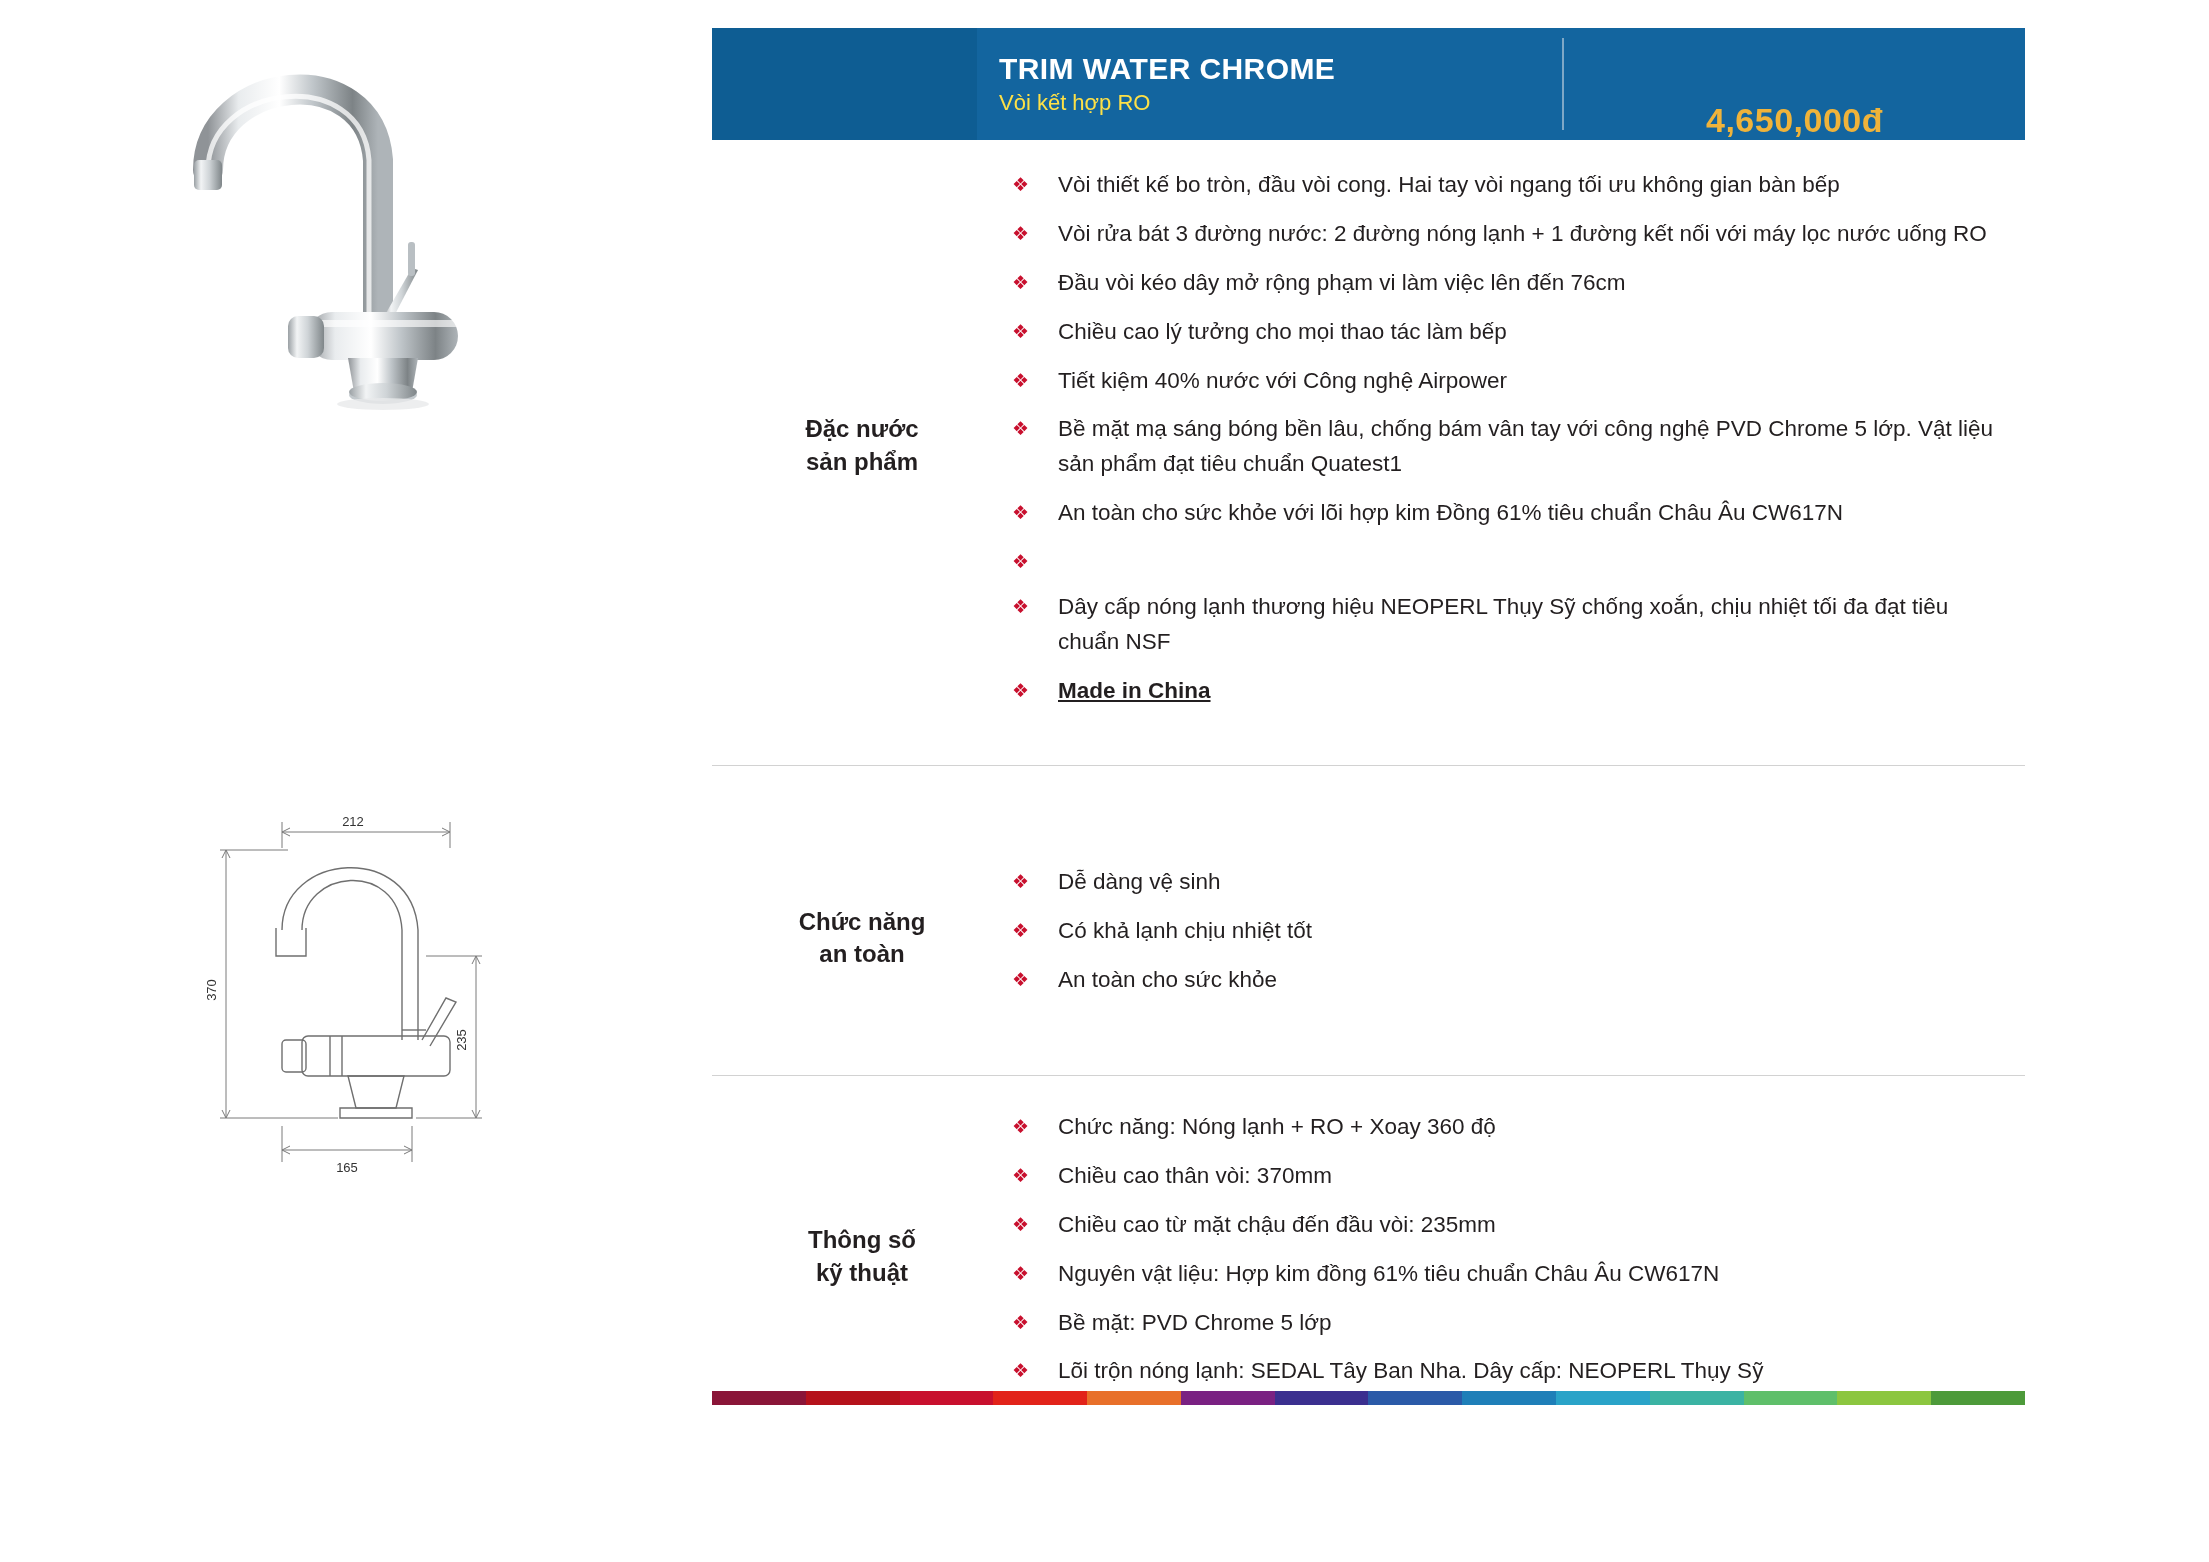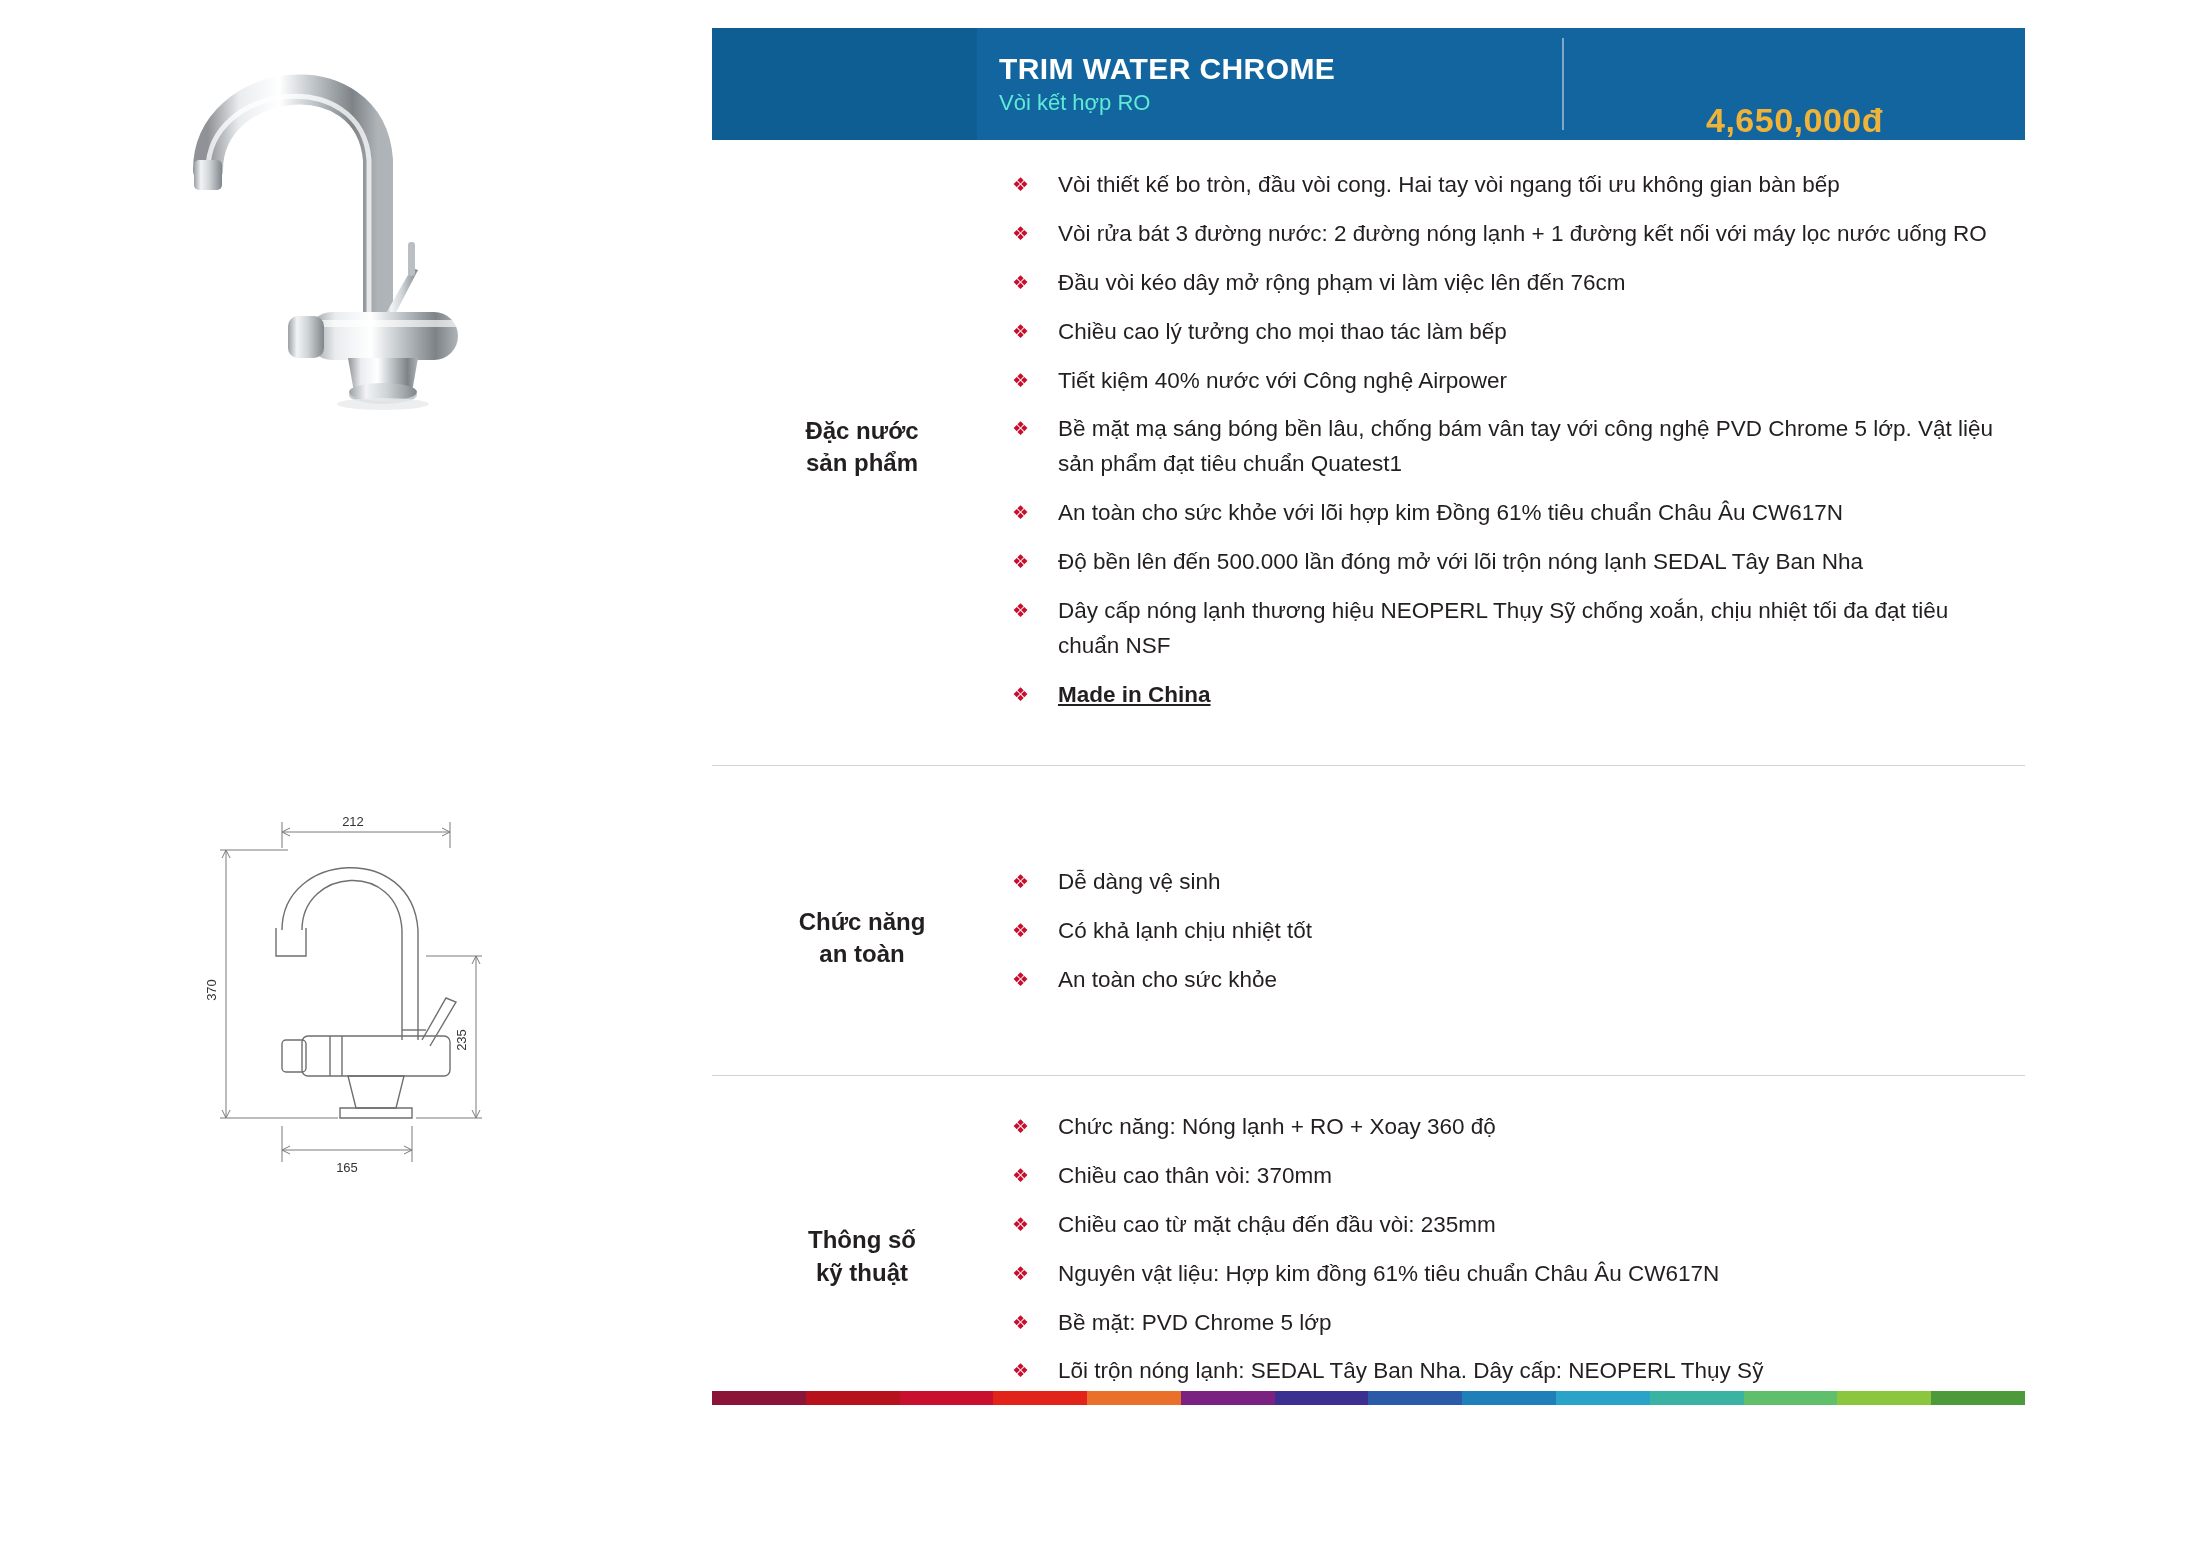--- a/index.html
+++ b/index.html
@@ -78,21 +78,21 @@
     box-sizing: border-box;
   }
   .product-name {
     color: #ffffff;
     font-size: 30px;
     font-weight: bold;
     letter-spacing: 0.4px;
     line-height: 1.1;
   }
   .product-sub {
-    color: #5eead4;
+    color: #fde047;
     font-size: 22px;
     font-weight: normal;
     margin-top: 6px;
     line-height: 1.1;
   }
   .header-divider {
     width: 2px;
     background: #7fa8c6;
     margin: 10px 0;
   }
@@ -322,21 +322,20 @@
         <div class="item">
           <span class="bullet">❖</span>
           <span class="item-text">Bề mặt mạ sáng bóng bền lâu, chống bám vân tay với công nghệ PVD Chrome 5 lớp. Vật liệu sản phẩm đạt tiêu chuẩn Quatest1</span>
         </div>
         <div class="item">
           <span class="bullet">❖</span>
           <span class="item-text">An toàn cho sức khỏe với lõi hợp kim Đồng 61% tiêu chuẩn Châu Âu CW617N</span>
         </div>
         <div class="item">
           <span class="bullet">❖</span>
-          <span class="item-text">Độ bền lên đến 500.000 lần đóng mở với lõi trộn nóng lạnh SEDAL Tây Ban Nha</span>
         </div>
         <div class="item">
           <span class="bullet">❖</span>
           <span class="item-text">Dây cấp nóng lạnh thương hiệu NEOPERL Thụy Sỹ chống xoắn, chịu nhiệt tối đa đạt tiêu chuẩn NSF</span>
         </div>
         <div class="item">
           <span class="bullet">❖</span>
           <span class="item-text bold">Made in China</span>
         </div>
       </div>

